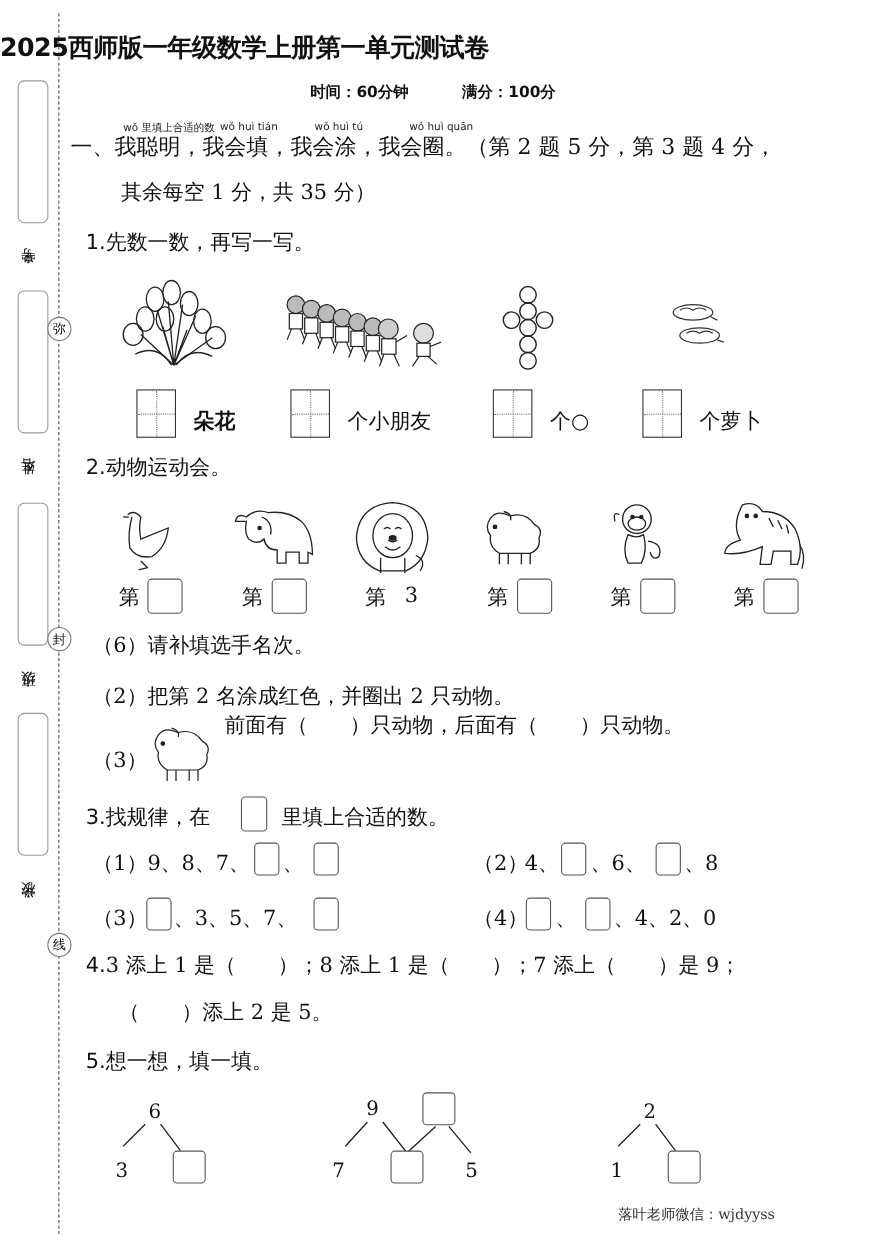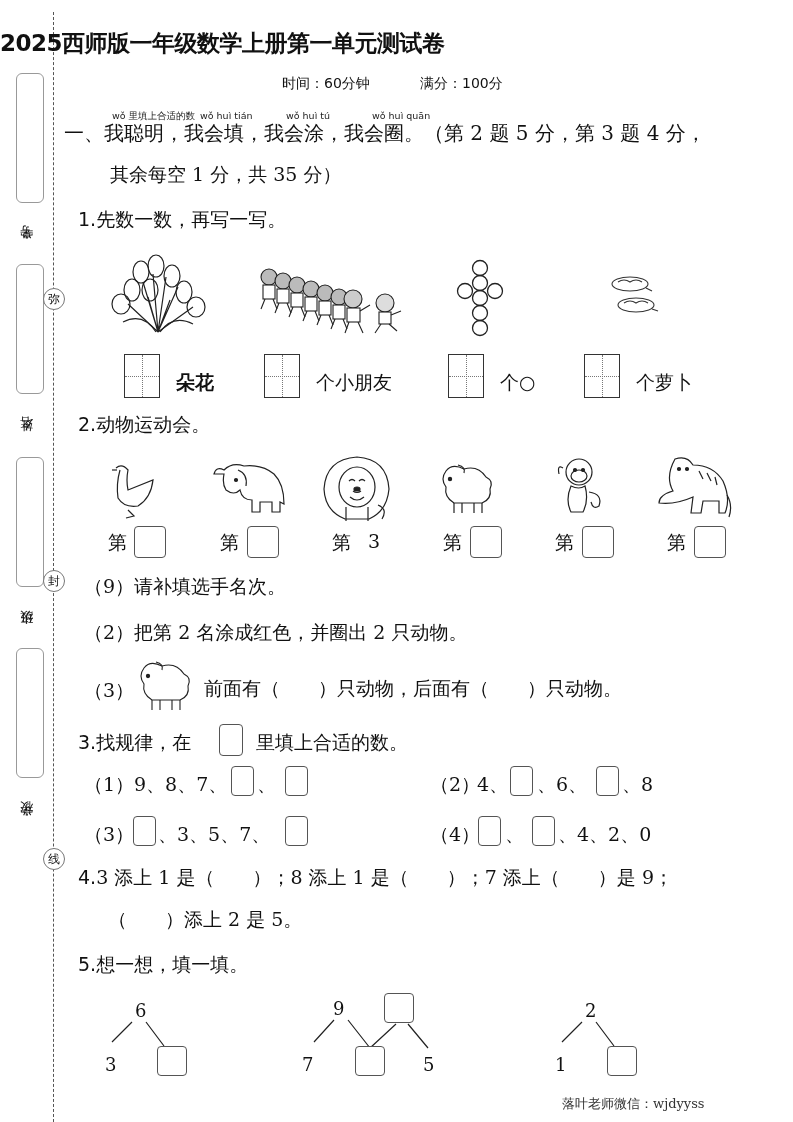--- a/index.html
+++ b/index.html
@@ -10,21 +10,21 @@
                border-left:1.5px dashed #555; }
   .field-box { position:absolute; left:16px; width:26px; border:1px solid #999;
                border-radius:6px; background:#fff; }
   .field-label { position:absolute; left:18px; width:22px; font-size:13px;
                  writing-mode:vertical-rl; transform:rotate(180deg); letter-spacing:2px; }
   .seal { position:absolute; left:43px; width:20px; height:20px; border:1px solid #777;
           border-radius:50%; background:#fff; font-size:12px; line-height:20px; text-align:center; }
   .title { position:absolute; left:0; right:0; top:28px; text-align:left;
            font-family:"DejaVu Sans", sans-serif; font-weight:bold; font-size:23px; letter-spacing:-0.5px; }
   .subtitle { position:absolute; top:75px; font-family:"DejaVu Sans", sans-serif;
-              font-weight:normal; font-size:14px; }
+              font-weight:bold; font-size:14px; }
   .line { position:absolute; font-size:19px; white-space:nowrap; }
   .q { font-family:"DejaVu Sans", sans-serif; }
   .pinyin { position:absolute; font-family:"DejaVu Sans", sans-serif; font-size:9.5px; color:#222; top:110px; }
   .grid-box { position:absolute; width:34px; height:42px; border:1.5px solid #333; }
   .grid-box::before { content:""; position:absolute; left:50%; top:0; bottom:0; border-left:1px dotted #777; }
   .grid-box::after { content:""; position:absolute; top:50%; left:0; right:0; border-top:1px dotted #777; }
   .rbox { position:absolute; width:22px; height:30px; border:1.3px solid #555; border-radius:4px; background:#fff; }
   .rbox-s { position:absolute; width:21px; height:28px; border:1.3px solid #555; border-radius:4px; background:#fff; }
   svg { position:absolute; overflow:visible; }
   .watermark { position:absolute; left:562px; top:1095px; font-size:13px; color:#333; }
@@ -232,33 +232,33 @@
 
 <div class="line" style="left:443px;top:530px;">第</div>
 <div class="rbox" style="left:470px;top:526px;width:30px;"></div>
 
 <div class="line" style="left:555px;top:530px;">第</div>
 <div class="rbox" style="left:582px;top:526px;width:30px;"></div>
 
 <div class="line" style="left:667px;top:530px;">第</div>
 <div class="rbox" style="left:694px;top:526px;width:30px;"></div>
 
-<div class="line" style="left:84px;top:574px;">（9）请补填选手名次。</div>
+<div class="line" style="left:84px;top:574px;">（6）请补填选手名次。</div>
 <div class="line" style="left:84px;top:620px;">（2）把第 2 名涂成红色，并圈出 2 只动物。</div>
 
 <div class="line" style="left:84px;top:678px;">（3）</div>
 <svg style="left:138px;top:658px;" width="66" height="58">
   <g fill="none" stroke="#222" stroke-width="1.1">
     <path d="M6 10 q6 -8 18 -2 q14 -4 22 8 q8 4 4 12 q2 10 -8 14 l-28 0 q-10 -6 -8 -16 q-6 -8 0 -16 z"></path>
     <circle cx="10" cy="18" r="1.6" fill="#222"></circle>
       <path d="M18 4 q8 2 6 8"></path>
     <path d="M14 42 l0 10 M22 42 l0 10 M34 42 l0 10 M42 42 l0 10"></path>
   </g>
 </svg>
-<div class="line" style="left:204px;top:676px;">前面有（　　）只动物，后面有（　　）只动物。</div>
+<div class="line" style="left:204px;top:646px;">前面有（　　）只动物，后面有（　　）只动物。</div>
 
 <div class="line" style="left:78px;top:730px;">
   <span class="q">3.</span><span>找规律，在</span>
 </div>
 <div class="rbox" style="left:219px;top:724px;"></div>
 <div class="line" style="left:256px;top:730px;">里填上合适的数。</div>
 
 <div class="line" style="left:84px;top:772px;">（1）</div>
 <div class="line" style="left:134px;top:772px;"><span>9、</span><span>8、</span><span>7、</span></div>
 <div class="rbox-s" style="left:231px;top:766px;"></div>

